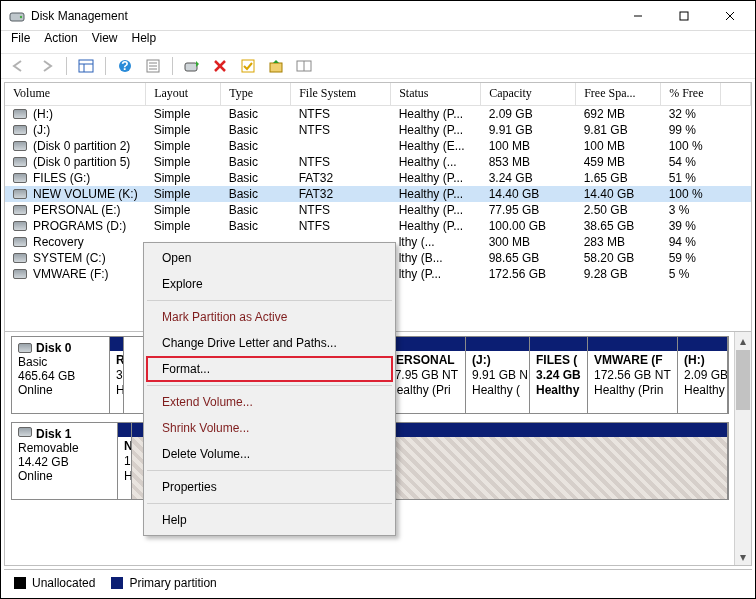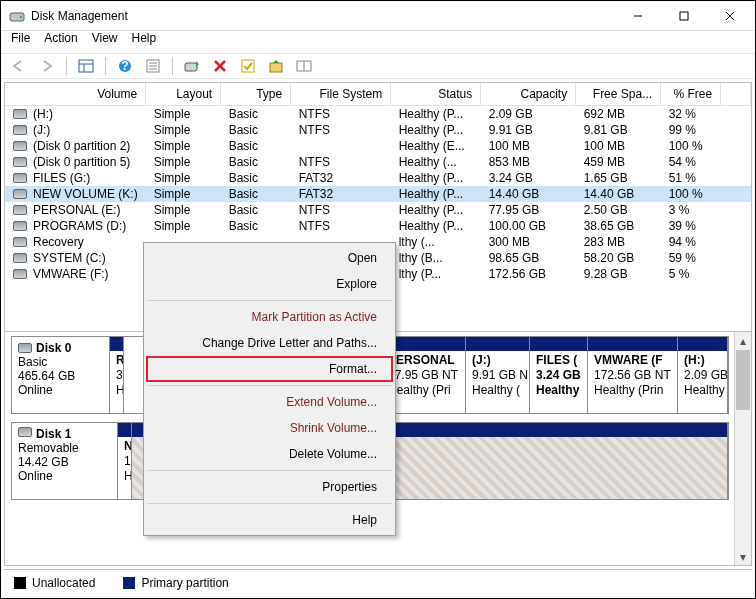--- a/index.html
+++ b/index.html
@@ -25,47 +25,47 @@
   
   .content { flex: 1; display: flex; flex-direction: column; border: 1px solid #bfbfbf; margin: 3px; }
   .pane-top { height: 248px; overflow: hidden; }
   .pane-bottom { flex: 1; border-top: 1px solid #bfbfbf; overflow: hidden; position:relative; }
   .scrollbar-v { position:absolute; right:0; top:0; bottom:0; width:17px; background:#f0f0f0; border-left:1px solid #d0d0d0; display:flex; flex-direction:column; }
   .scrollbar-v .arrow { height:17px; display:flex; align-items:center; justify-content:center; color:#555; }
   .scrollbar-v .thumb { margin:1px; flex:0 0 60px; background:#c2c2c2; }
 
   
   .vol-table { width: 100%; border-collapse: collapse; }
-  .vol-table th { text-align: right; font-weight: 400; background: #fff; border-right: 1px solid #e0e0e0; border-bottom: 1px solid #e0e0e0; padding: 3px 8px; height: 22px; }
+  .vol-table th { text-align: left; font-weight: 400; background: #fff; border-right: 1px solid #e0e0e0; border-bottom: 1px solid #e0e0e0; padding: 3px 8px; height: 22px; font-family: Liberation Serif, serif; }
   .vol-table td { padding: 1px 8px; white-space: nowrap; overflow: hidden; text-overflow: ellipsis; }
   .vol-table tr.selected td { background: #cde3f8; }
   .vol-table td.vol-cell { display:flex; align-items:center; gap:6px; }
   .vol-ico { width:14px; height:10px; background:linear-gradient(#9aa3aa,#d0d6da); border:1px solid #666; border-radius:2px; display:inline-block; }
 
   
   .context-menu { position: absolute; left: 143px; top: 242px; width: 253px; background: #f0f0f0; border: 1px solid #a0a0a0; box-shadow: 3px 3px 4px rgba(0,0,0,.25); padding: 2px; z-index: 20; }
-  .context-menu .cm-item { padding: 6px 16px; color: #000; text-align: right; }
+  .context-menu .cm-item { padding: 6px 16px; color: #000; }
   .context-menu .cm-item.disabled { color: #7f1d1d; }
   .context-menu .cm-sep { height:1px; background:#d0d0d0; margin:3px 1px; }
   .context-menu .cm-format { outline: 2px solid #d23; outline-offset: -2px; }
 
   
   .disk-area { padding: 4px 22px 4px 6px; display:flex; flex-direction:column; gap:8px; }
   .disk-row { display:flex; border:1px solid #8a8a8a; background:#fff; height:78px; }
   .disk-row .meta { width:126px; border-right:1px solid #8a8a8a; padding:4px 6px; }
   .disk-row .meta .dname { font-weight:700; }
   .disk-row .parts { flex:1; display:flex; }
   .part { border-right:1px solid #8a8a8a; display:flex; flex-direction:column; }
   .part .pbar { height:14px; background:#0b1e73; }
   .part .ptxt { padding:2px 6px; font-size:11.5px; line-height:1.25; overflow:hidden; white-space:nowrap; }
   .part.hatch .pbody { background: repeating-linear-gradient(45deg,#d6cfca 0 4px,#e9e4df 4px 8px); flex:1; }
   .part .pbody { flex:1; }
 
   
-  .legend { height:26px; border-top:1px solid #bfbfbf; margin:0 3px 3px; display:flex; align-items:center; gap:28px; padding:0 10px; }
+  .legend { height:26px; border-top:1px solid #bfbfbf; margin:0 3px 3px; display:flex; align-items:center; gap:16px; padding:0 10px; }
   .legend .sw { width:12px; height:12px; display:inline-block; margin-right:6px; vertical-align:-2px; }
   .legend .sw.black { background:#000; }
   .legend .sw.blue  { background:#0b1e73; }
 
   svg { display:block; }
 </style>
 </head>
 <body>
 
 <div class="titlebar">

